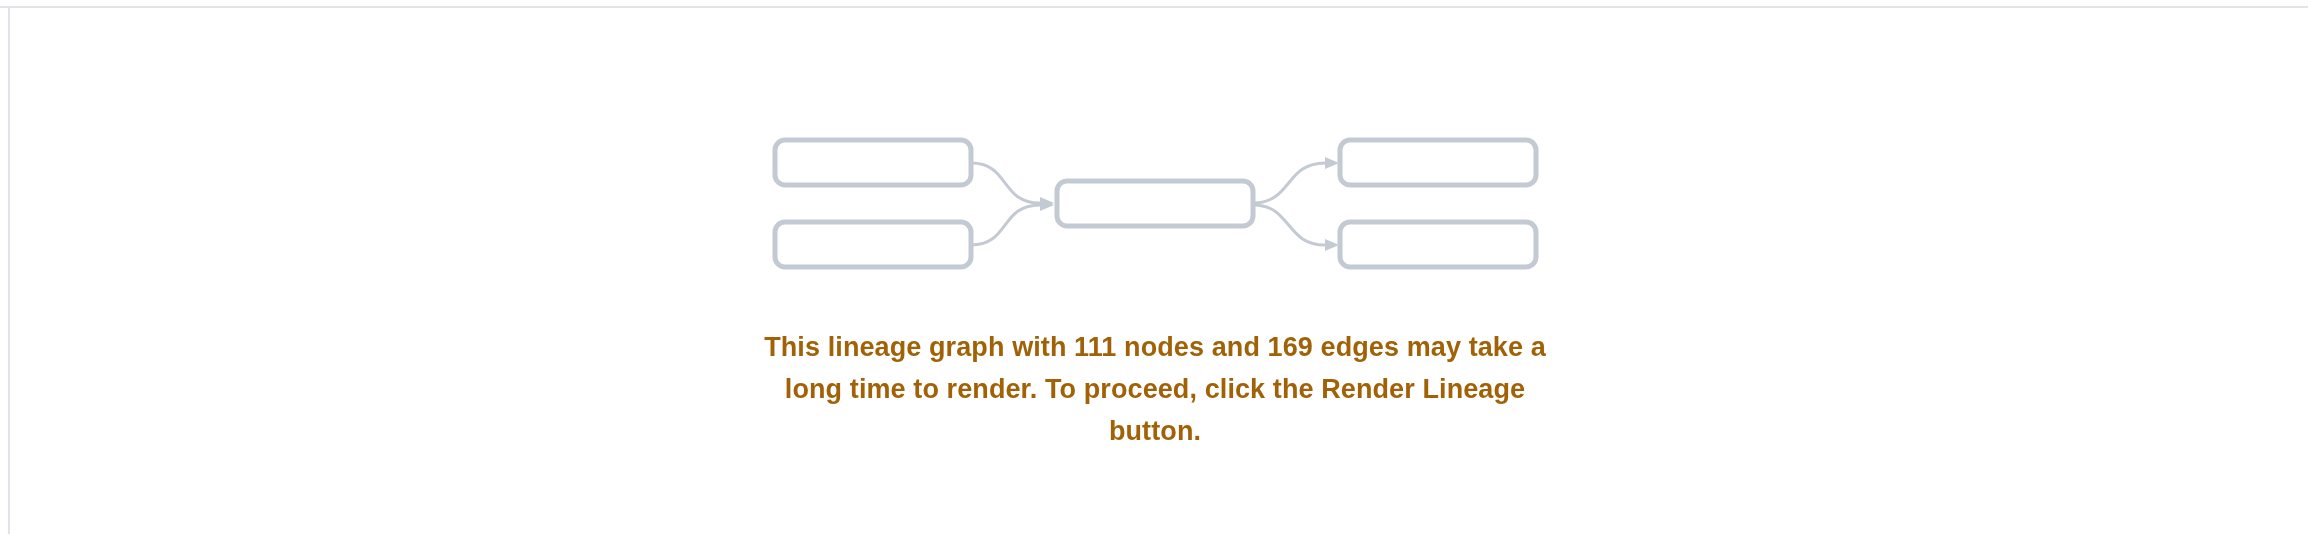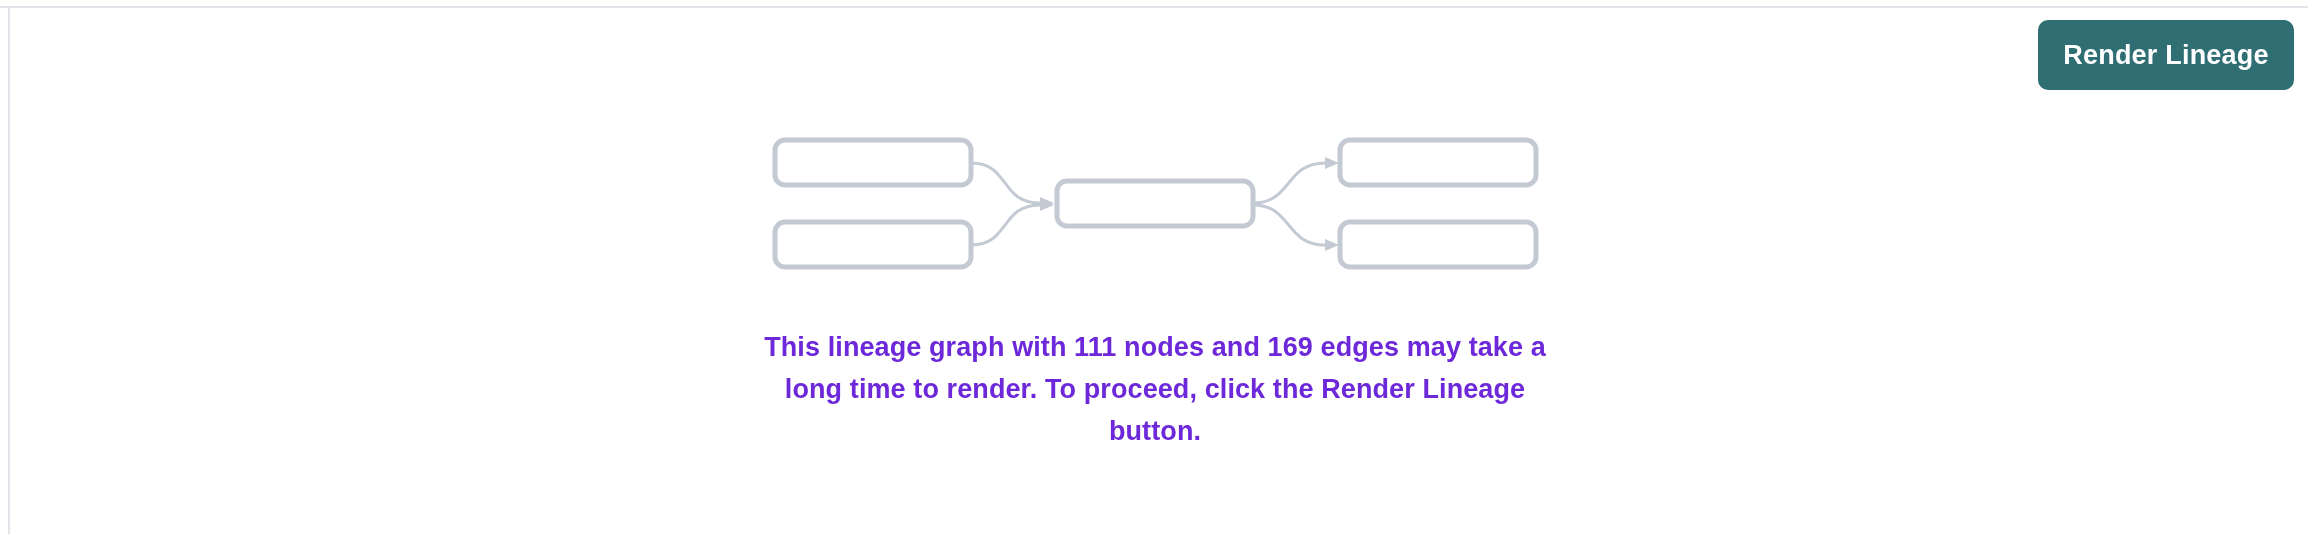--- a/index.html
+++ b/index.html
@@ -94,21 +94,21 @@
     fill: #c4cad4;
   }
 
   
   .message {
     position: absolute;
     left: 760px;
     top: 326px;
     width: 790px;
     text-align: center;
-    color: #6d28d9;
+    color: #a16207;
     font-family: "Liberation Sans", sans-serif;
     font-size: 27px;
     font-weight: bold;
     line-height: 42px;
     letter-spacing: 0.1px;
   }
 </style>
 </head>
 <body>
 
@@ -139,15 +139,14 @@
       <rect class="node-rect" x="1340" y="222" width="196" height="45" rx="10" ry="10"></rect>
     </svg>
   </div>
 
   <div class="message">
     <span>This lineage graph with 111 nodes and 169 edges may take</span>
     <span>a long time to render. To proceed, click the Render Lineage</span>
     <span>button.</span>
   </div>
 
-  <button class="render-btn">Render Lineage</button>
 
 </div>
 
 </body></html>

